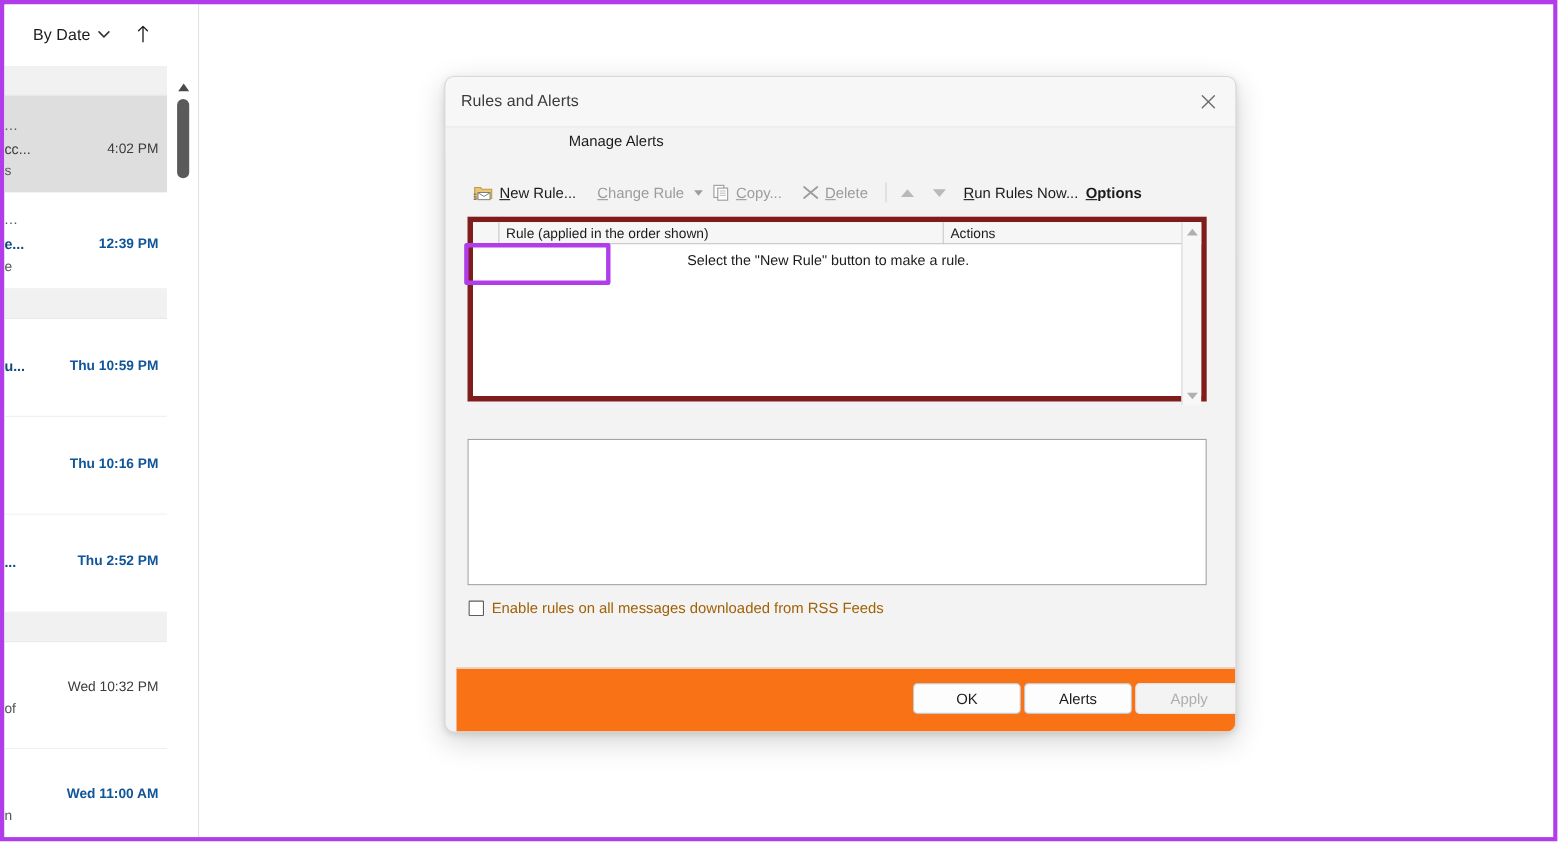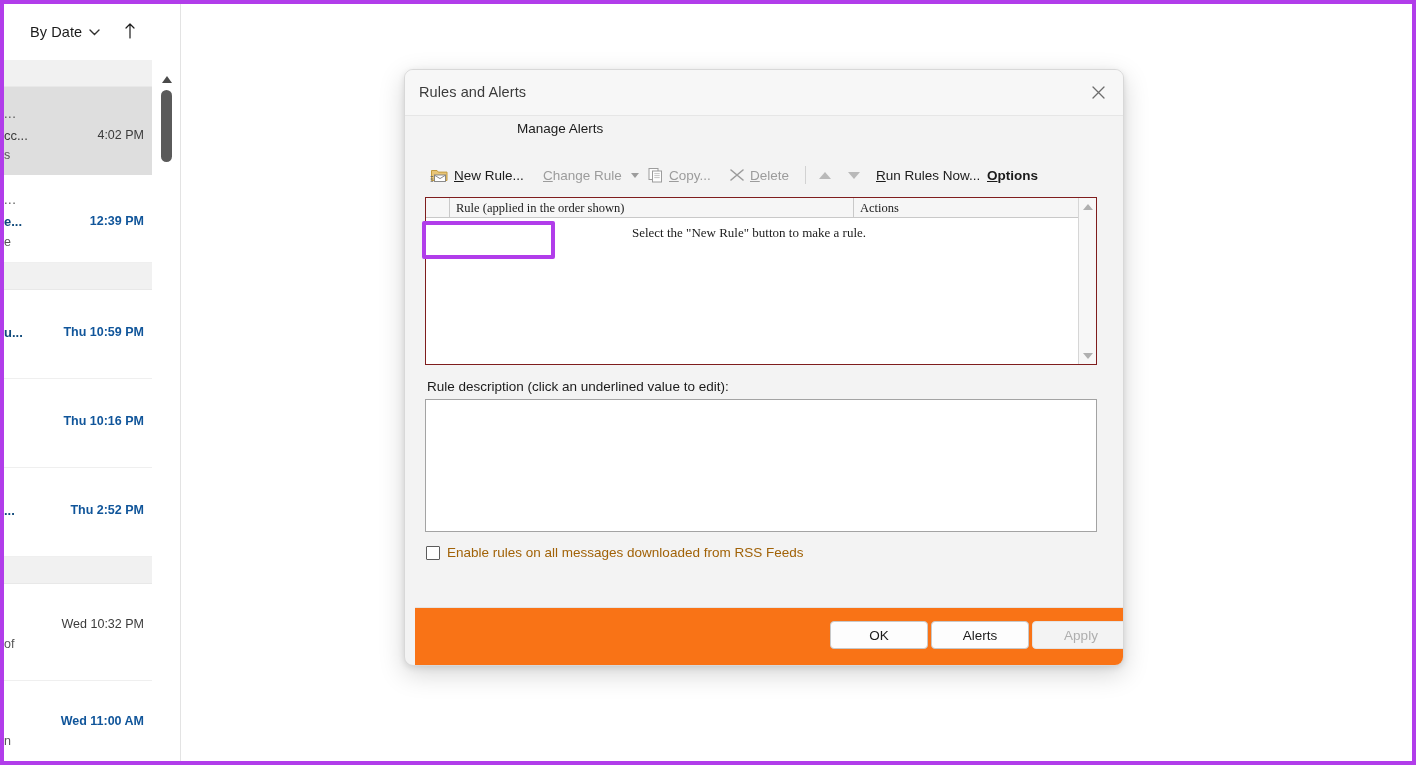--- a/index.html
+++ b/index.html
@@ -277,22 +277,21 @@
     pointer-events: none;
     z-index: 30;
   }
 
   
   #rules-list-box {
     position: absolute;
     left: 10px; top: 57px;
     width: 672px; height: 168px;
     background: #ffffff;
-    border: 1px solid #7f1d1d;
-    font-family: Liberation Serif, serif;
+    border: 5px solid #7f1d1d;
   }
   #rules-header-row {
     position: relative;
     height: 20px;
     background: #f6f6f6;
     border-bottom: 1px solid #c9c9c9;
     display: flex;
   }
   .rules-col {
     position: relative;
@@ -599,21 +598,20 @@
         <div id="rules-list-scrollbar">
           <div class="sb-up">
               <div class="sb-tri-up"></div>
             </div>
           <div class="sb-down">
               <div class="sb-tri-down"></div>
             </div>
         </div>
       </div>
 
-      <div id="rule-desc-label">Rule description (click an underlined value to edit):</div>
       <div id="rule-desc-box"></div>
 
       <div id="rss-row">
         <div id="rss-checkbox"></div>
         <span id="rss-label">Enable rules on all messages downloaded from RSS Feeds</span>
       </div>
 
       <div id="newrule-highlight"></div>
     </div>
 

